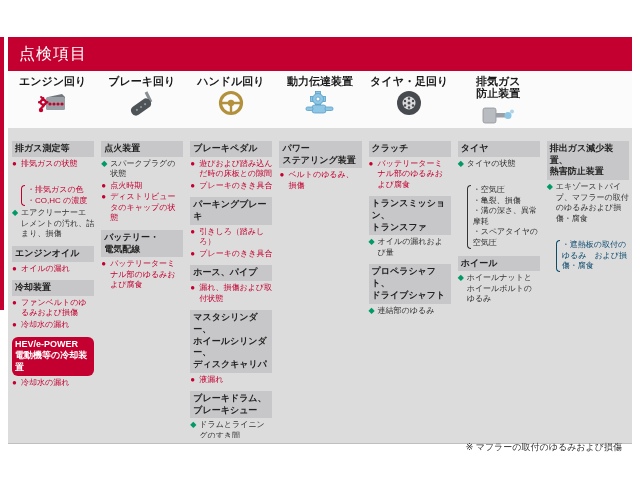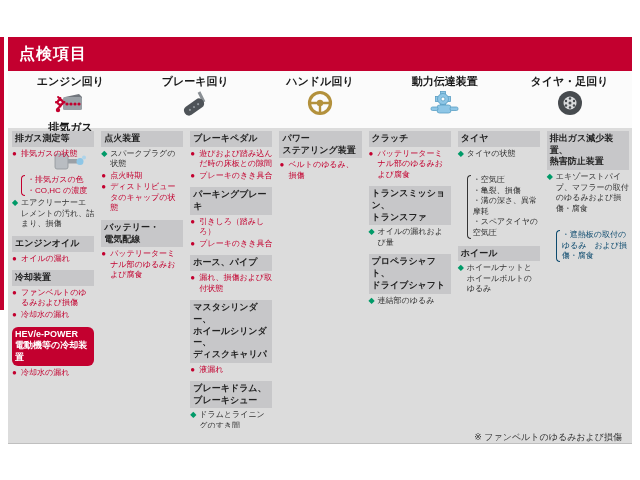--- a/index.html
+++ b/index.html
@@ -2,27 +2,27 @@
 <html><head>
 <meta charset="utf-8">
 <style>
   html,body{margin:0;padding:0;}
   body{width:640px;height:480px;position:relative;background:#fff;overflow:hidden;
        font-family:"Liberation Sans","DejaVu Sans",sans-serif;}
   .left-accent{position:absolute;left:0;top:37px;width:4px;height:273px;background:#c3002f;}
   .popup{position:absolute;left:8px;top:37px;width:624px;height:406px;background:#dcdcdc;
          border-bottom:1px solid #bfbfbf;}
   .titlebar{height:34px;background:#c3002f;color:#fff;display:flex;align-items:center;
-            padding-left:11px;font-size:16px;font-weight:bold;letter-spacing:1px;}
-  .heads{background:#fbfbfb;height:57px;display:grid;grid-template-columns:repeat(5,1fr);}
+            padding-left:11px;font-size:16px;font-weight:normal;letter-spacing:1px;}
+  .heads{background:#fbfbfb;height:57px;display:grid;grid-template-columns:repeat(7,1fr);}
   .col-head{display:flex;flex-direction:column;align-items:center;padding-top:4px;}
   .col-label{font-size:11px;font-weight:bold;color:#1a1a1a;text-align:center;line-height:1.1;
              white-space:pre-line;}
   .col-icon{margin-top:2px;height:28px;}
-  .bodies{display:grid;grid-template-columns:repeat(7,1fr);height:297px;padding-top:3px;
+  .bodies{display:grid;grid-template-columns:repeat(7,1fr);height:297px;padding-top:13px;
           overflow:hidden;}
   .col-body{padding:0 3px 0 4px;overflow:hidden;}
   .section{margin-bottom:2px;}
   .sec-title{background:#c7c7c9;color:#222;font-weight:bold;font-size:9px;line-height:1.3;
              padding:2px 3px;white-space:pre-line;}
   .sec-title.red{background:#c3002f;color:#fff;border-radius:6px;}
   .items{padding:2px 0 3px;}
   .item{display:flex;font-size:8px;line-height:1.32;margin-bottom:1px;}
   .item .bullet{width:9px;flex:none;}
   .item.red{color:#c3002f;}
@@ -353,15 +353,15 @@
               <span class="paren"></span>
               <div class="lines">
                 <div>・遮熱板の取付のゆるみ　および損傷・腐食</div>
               </div>
             </div>
           </div>
         </div>
       </div>
     </div>
   <div class="popup-footer">
-    <span>※ ファンベルトのゆるみおよび損傷</span>
+    <span>※ マフラーの取付のゆるみおよび損傷</span>
   </div>
 </div>
 
 </body></html>

